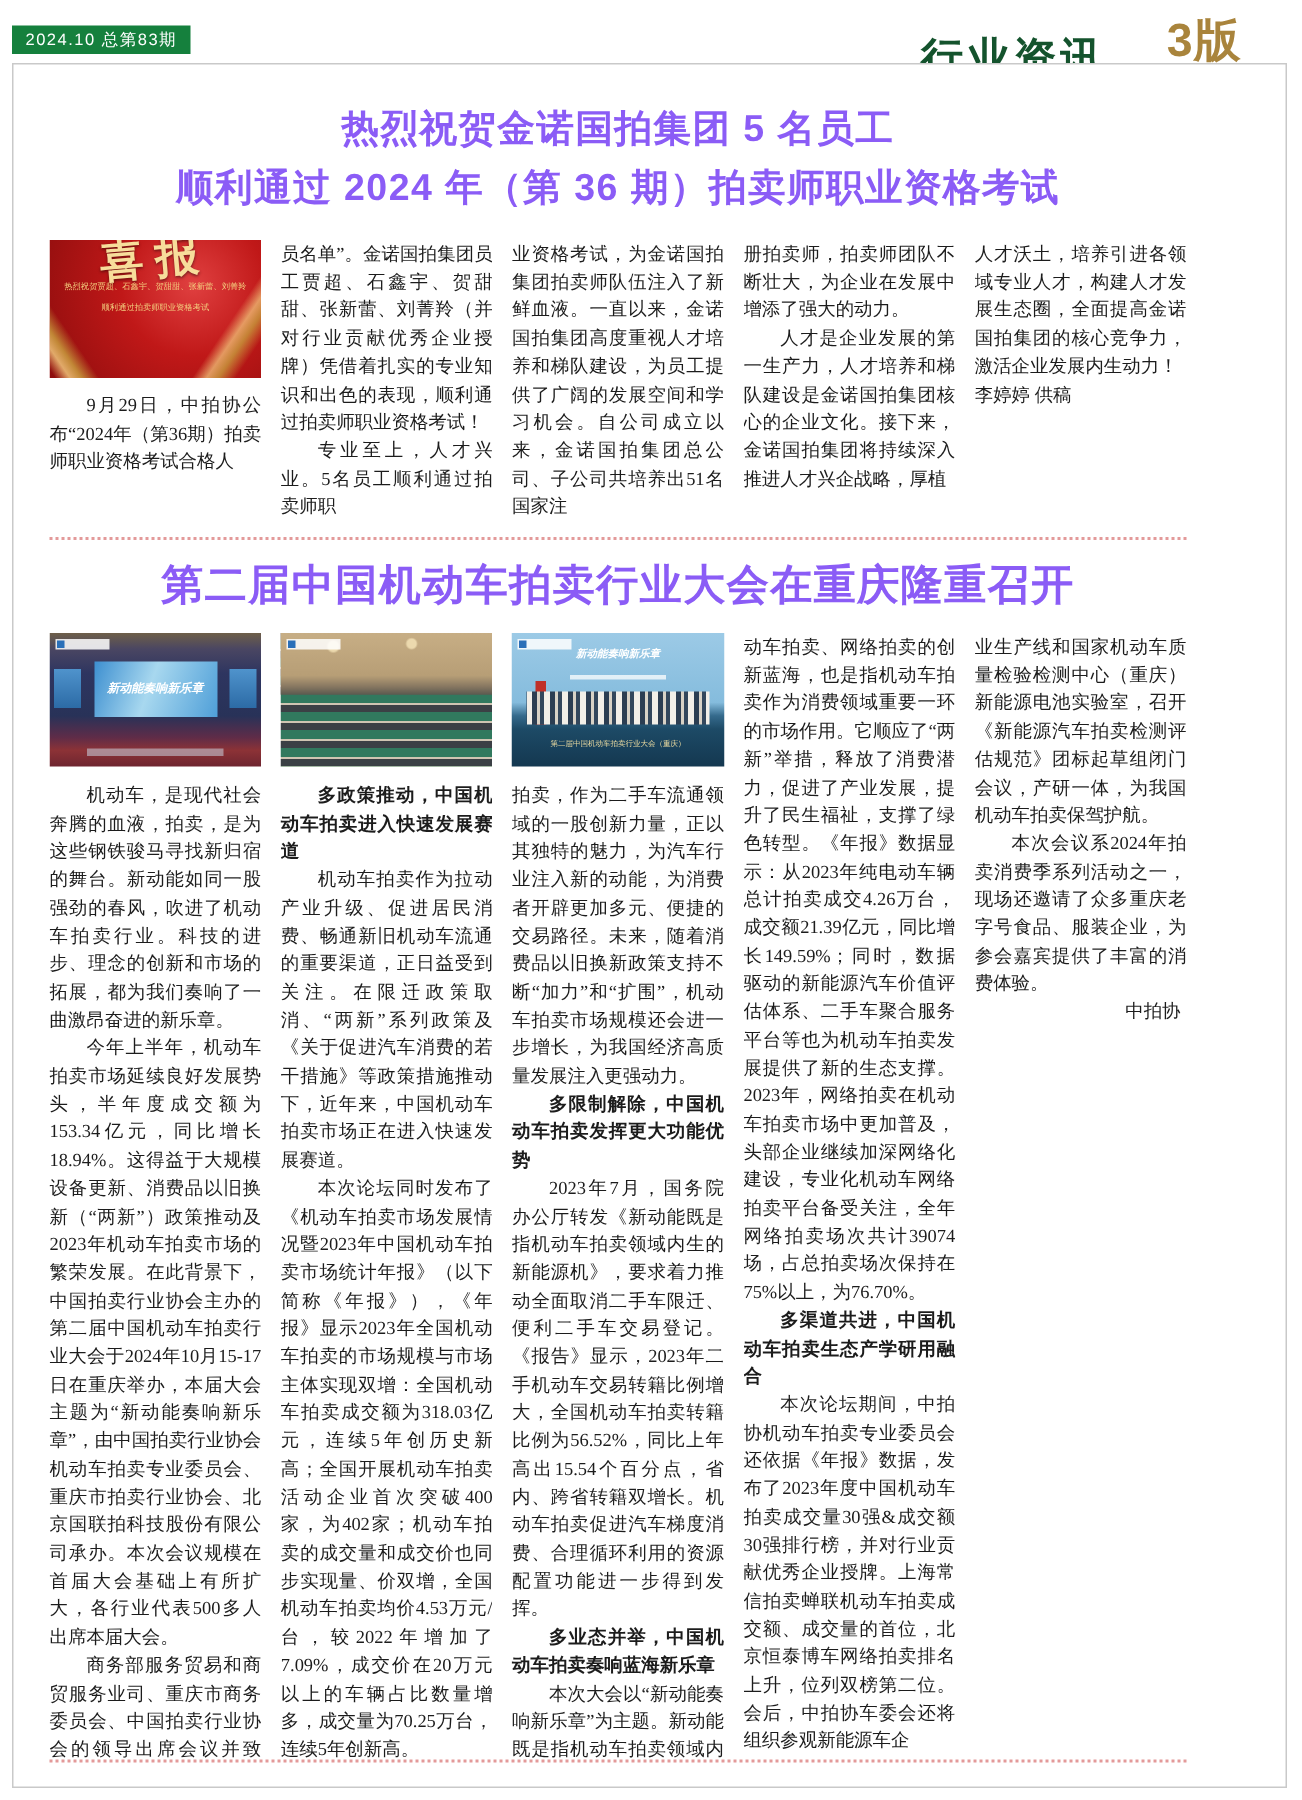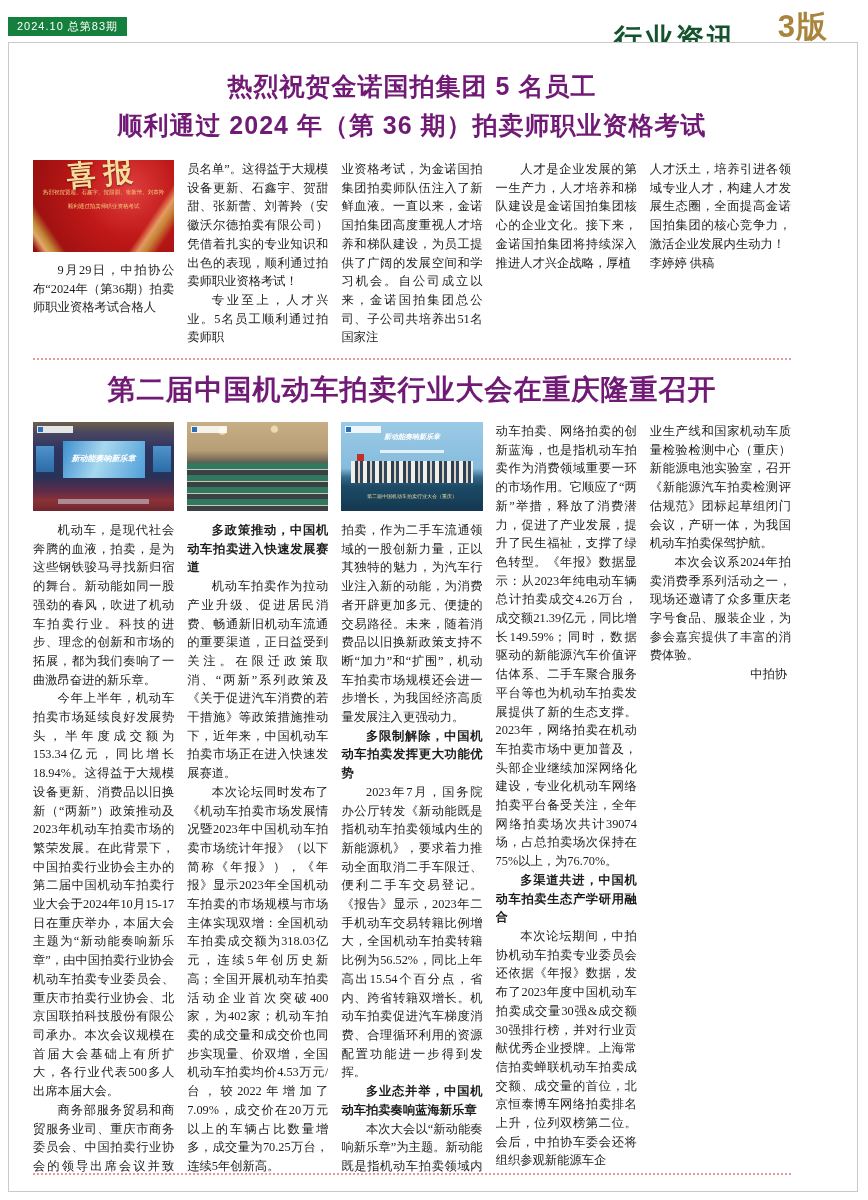--- a/index.html
+++ b/index.html
@@ -15,21 +15,21 @@
                  font-weight:900;font-size:28px;letter-spacing:3px;
                  font-family:"Liberation Serif",serif;}
   .page-no{position:absolute;right:40px;top:6px;color:#a9843c;font-weight:700;
            font-size:31px;font-family:"Liberation Sans",sans-serif;letter-spacing:1px;}
 
   
   .page-frame{position:absolute;left:8px;top:42px;width:850px;height:1150px;
               border:1px solid #c9c9c9;box-sizing:border-box;
               padding:16px 66px 14px 24px;overflow:hidden;background:#fff;}
 
-  .a-title{color:#701a75;text-align:center;font-weight:900;
+  .a-title{color:#8b5cf6;text-align:center;font-weight:900;
            font-family:"Liberation Sans",sans-serif;}
   .a1-title{font-size:25px;line-height:39px;margin-top:8px;letter-spacing:1px;}
   .a2-title{font-size:28px;line-height:40px;margin:2px 0 12px;letter-spacing:1px;}
 
   .dotted-sep{border-top:2px dotted #e39a9a;height:0;margin:14px 0 10px;}
   .bottom-sep{position:absolute;left:24px;right:66px;bottom:16px;
               border-top:2px dotted #e39a9a;height:0;}
 
   
   .cols{display:flex;gap:13px;overflow:hidden;}
@@ -114,27 +114,28 @@
     <div class="cols a1-cols">
       <div class="col">
         <div class="banner">
           <div class="banner-title">喜报</div>
           <div class="banner-sub">热烈祝贺贾超、石鑫宇、贺甜甜、张新蕾、刘菁羚</div>
           <div class="banner-sub">顺利通过拍卖师职业资格考试</div>
         </div>
         <p class="indent">9月29日，中拍协公布“2024年（第36期）拍卖师职业资格考试合格人</p>
       </div>
       <div class="col">
-        <p>员名单”。这得益于大规模设备更新、石鑫宇、贺甜甜、张新蕾、刘菁羚（安徽沃尔德拍卖有限公司）凭借着扎实的专业知识和出色的表现，顺利通过拍卖师职业资格考试！</p>
+        <p>员名单”。金诺国拍集团员工贾超、石鑫宇、贺甜甜、张新蕾、刘菁羚（并对行业贡献优秀企业授牌）凭借着扎实的专业知识和出色的表现，顺利通过拍卖师职业资格考试！</p>
         <p class="indent">专业至上，人才兴业。5名员工顺利通过拍卖师职</p>
       </div>
       <div class="col">
         <p>业资格考试，为金诺国拍集团拍卖师队伍注入了新鲜血液。一直以来，金诺国拍集团高度重视人才培养和梯队建设，为员工提供了广阔的发展空间和学习机会。自公司成立以来，金诺国拍集团总公司、子公司共培养出51名国家注</p>
       </div>
       <div class="col">
+        <p>册拍卖师，拍卖师团队不断壮大，为企业在发展中增添了强大的动力。</p>
         <p class="indent">人才是企业发展的第一生产力，人才培养和梯队建设是金诺国拍集团核心的企业文化。接下来，金诺国拍集团将持续深入推进人才兴企战略，厚植</p>
       </div>
       <div class="col">
         <p>人才沃土，培养引进各领域专业人才，构建人才发展生态圈，全面提高金诺国拍集团的核心竞争力，激活企业发展内生动力！</p>
         <p class="byline">李婷婷  供稿</p>
       </div>
     </div>
   </div>
 
   <div class="dotted-sep"></div>

